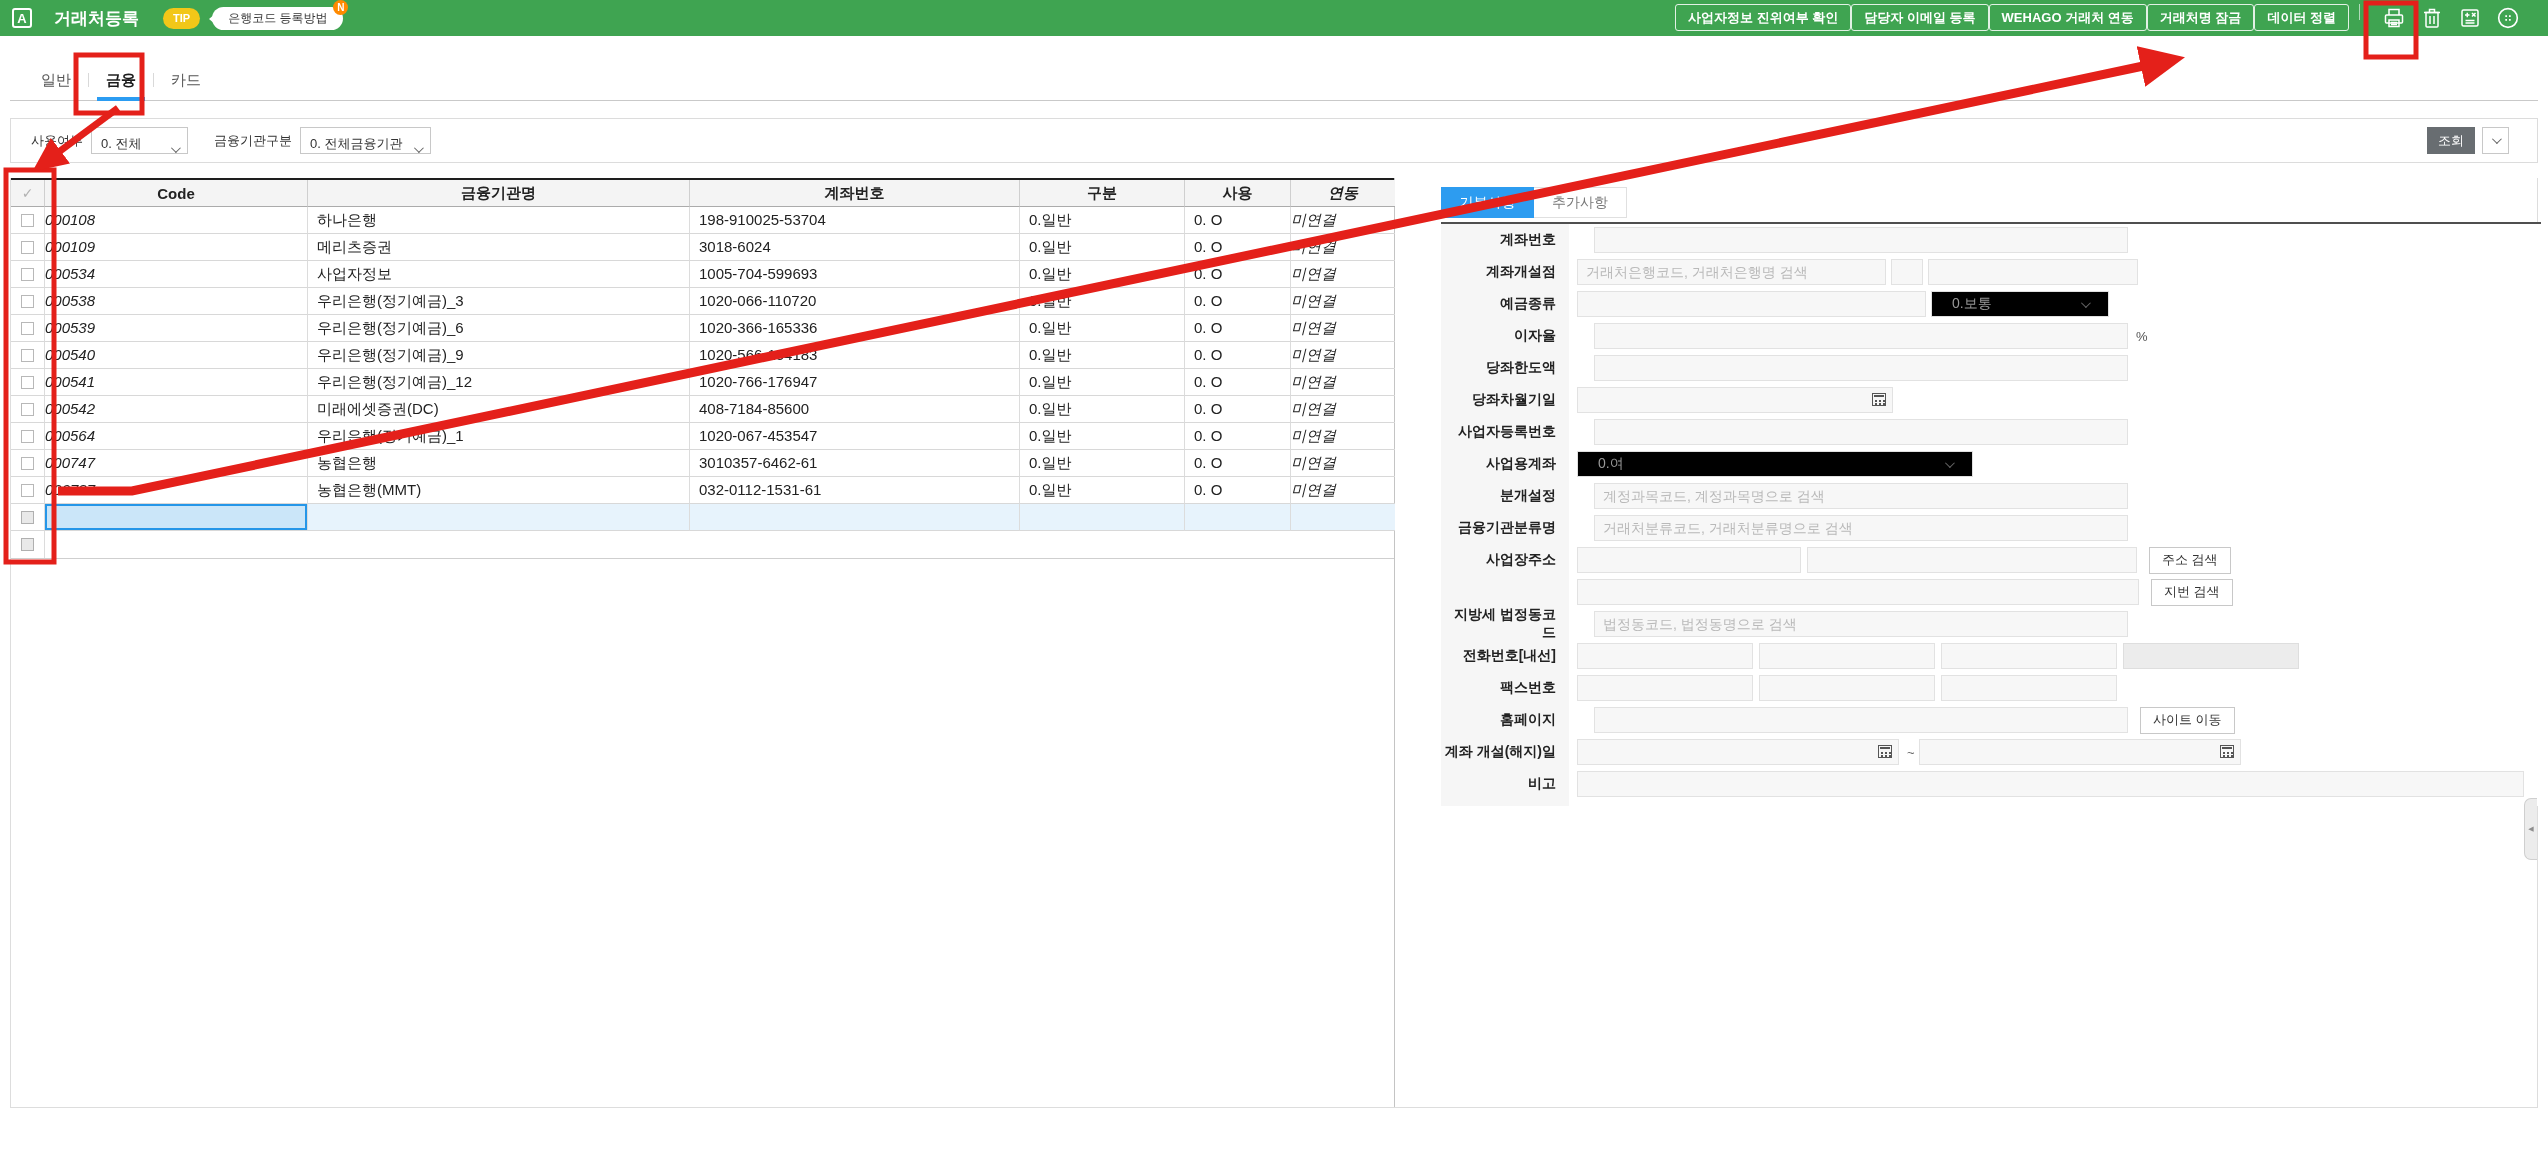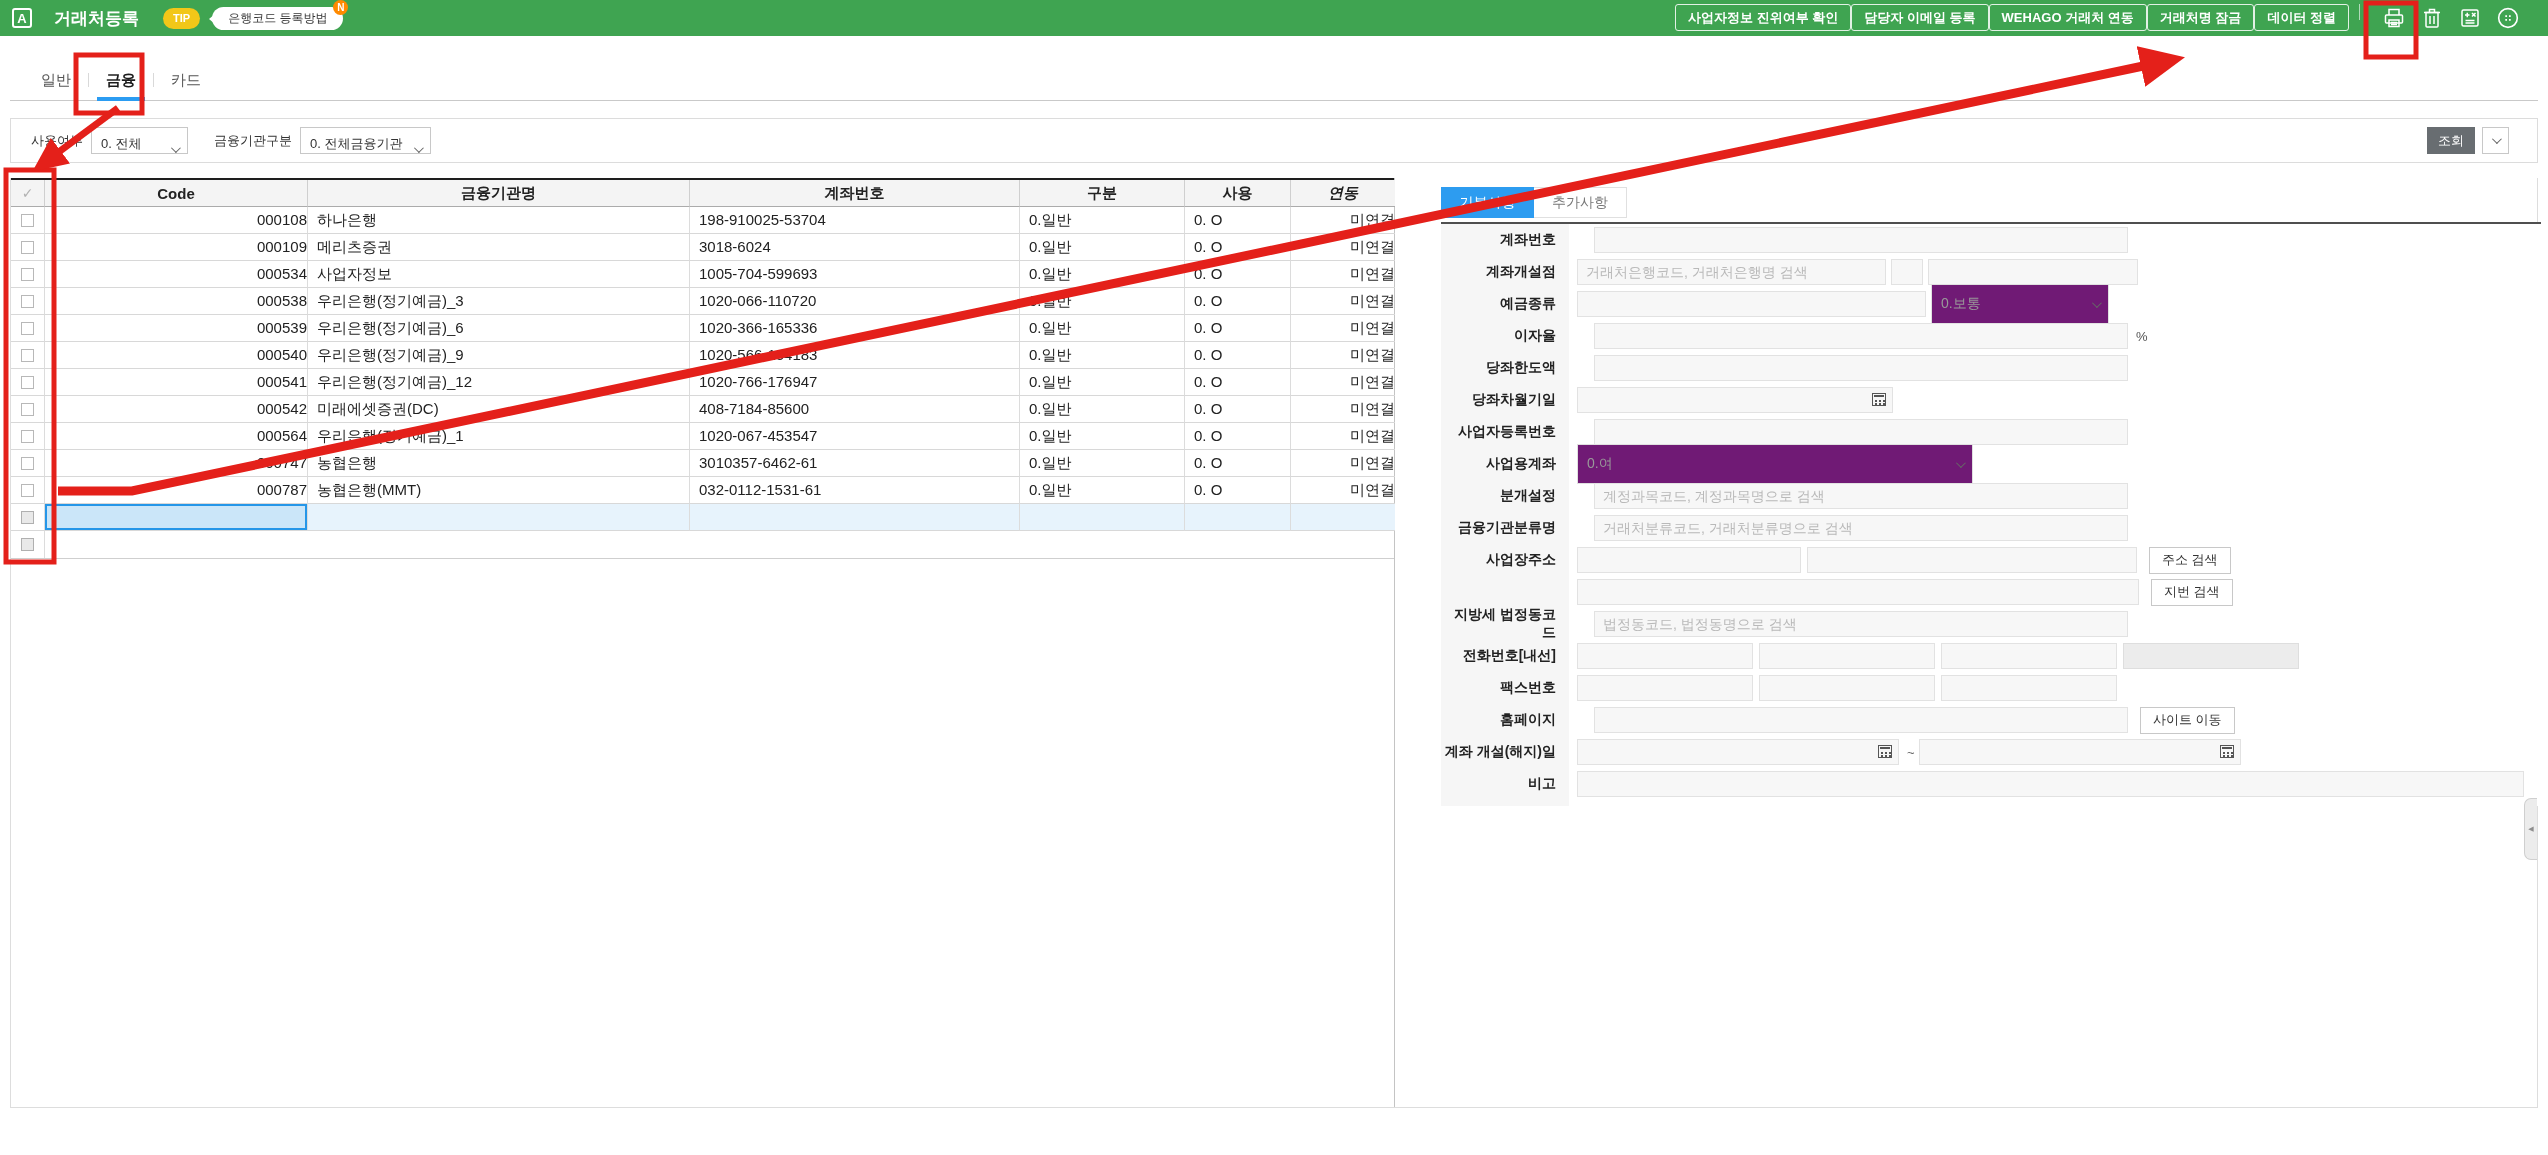--- a/index.html
+++ b/index.html
@@ -56,21 +56,21 @@
   .left-pane { position:absolute; left:0; top:0; width:1384px; height:100%; border-right:1px solid #c4c4c4; }
 
   .grid { border-top:2px solid #1e1e1e; }
   .thead, .trow { display:grid; grid-template-columns:34px 263px 382px 330px 165px 106px 104px; }
   .th { height:27px; background:#f4f4f4; border-right:1px solid #cfcfcf; border-bottom:1px solid #ababab;
     font-size:15px; font-weight:bold; color:#222; display:flex; align-items:center; justify-content:center; }
   .th.last { border-right:none;font-style:italic; }
   .check-glyph { color:#b2b2b2; font-size:14px; font-weight:normal; }
   .td { height:27px; border-right:1px solid #dcdcdc; border-bottom:1px solid #d8d8d8; font-size:15px;
     color:#222; line-height:26px; padding:0 9px; white-space:nowrap; overflow:hidden; }
-  .td.center { text-align:right; padding:0; }
+  .td.center { text-align:left; padding:0;font-style:italic; }
   .td.last { border-right:none; }
   .cbcell { display:flex; align-items:center; justify-content:center; padding:0; }
   .cbx { width:13px; height:13px; border:1px solid #b8b8b8; background:#fff; display:block; }
   .cbx.dim { background:#e9e9e9; border-color:#b0b0b0; }
   .sel-row .td { background:#e7f3fc; }
   .sel-row .td.cbcell { background:#fff; }
   .sel-row .focus-cell { background:#cbe6f9; box-shadow:inset 0 0 0 2px #2596e8; }
   .extra-row { display:grid; grid-template-columns:34px 1350px; border-bottom:1px solid #cfcfcf; }
   .extra-row .cell0 { height:27px; display:flex; align-items:center; justify-content:center; border-right:1px solid #dcdcdc; }
 
@@ -82,22 +82,22 @@
   .ptab.idle { background:#fff; color:#777; border:1px solid #e0e0e0; border-left:none; }
   .form { position:absolute; left:45px; top:44px; width:1100px; border-top:2px solid #4f4f4f; padding-bottom:6px; background:#fff; }
   .form::before { content:''; position:absolute; left:0; top:0; bottom:0; width:128px; background:#f6f6f6; }
   .frow { position:relative; height:32px; display:flex; align-items:center; }
   .flabel { width:128px; flex:none; text-align:right; padding-right:13px; font-size:14px; font-weight:bold; color:#222; position:relative; }
   .inp { height:26px; background:#f7f7f7; border:1px solid #e2e2e2; font-size:14px; padding:0 8px;
     color:#333; font-family:inherit; margin-left:8px; }
   .inp::placeholder { color:#b9b9b9; }
   .inp.dim { background:#ececec; border-color:#dedede; }
   .w-std { width:534px;margin-left:25px; }
-  .fsel2 { height:40px; background:#701a75; border:1px solid #e0e0e0; color:#999; font-size:14px;
-    display:flex; align-items:center; justify-content:space-between; padding:0 9px; margin-left:8px; }
+  .fsel2 { height:26px; background:#000000; border:1px solid #e0e0e0; color:#999; font-size:14px;
+    display:flex; align-items:center; justify-content:space-between; padding:0 20px; margin-left:8px; }
   .fsel2 .chev { margin-left:0; }
   .suffix { margin-left:8px; font-size:13px; color:#555; }
   .datebox { position:relative; display:flex; align-items:center; }
   .cal-icon { position:absolute; right:7px; top:6px; width:14px; height:13px; border:1px solid #555; }
   .cal-icon::before { content:''; position:absolute; top:1px; left:1px; right:1px; height:2px; background:#555; }
   .cal-icon::after { content:''; position:absolute; left:2px; top:6px; width:2px; height:2px; background:#555;
     box-shadow:4px 0 #555, 8px 0 #555, 0 3px #555, 4px 3px #555, 8px 3px #555; }
   .btn2 { height:27px; background:#fff; border:1px solid #c8c8c8; font-size:13px; color:#333;
     padding:0 12px; font-family:inherit; margin-left:12px; white-space:nowrap; }
   .tilde { margin:0 4px 0 8px; color:#666; font-size:13px; }

